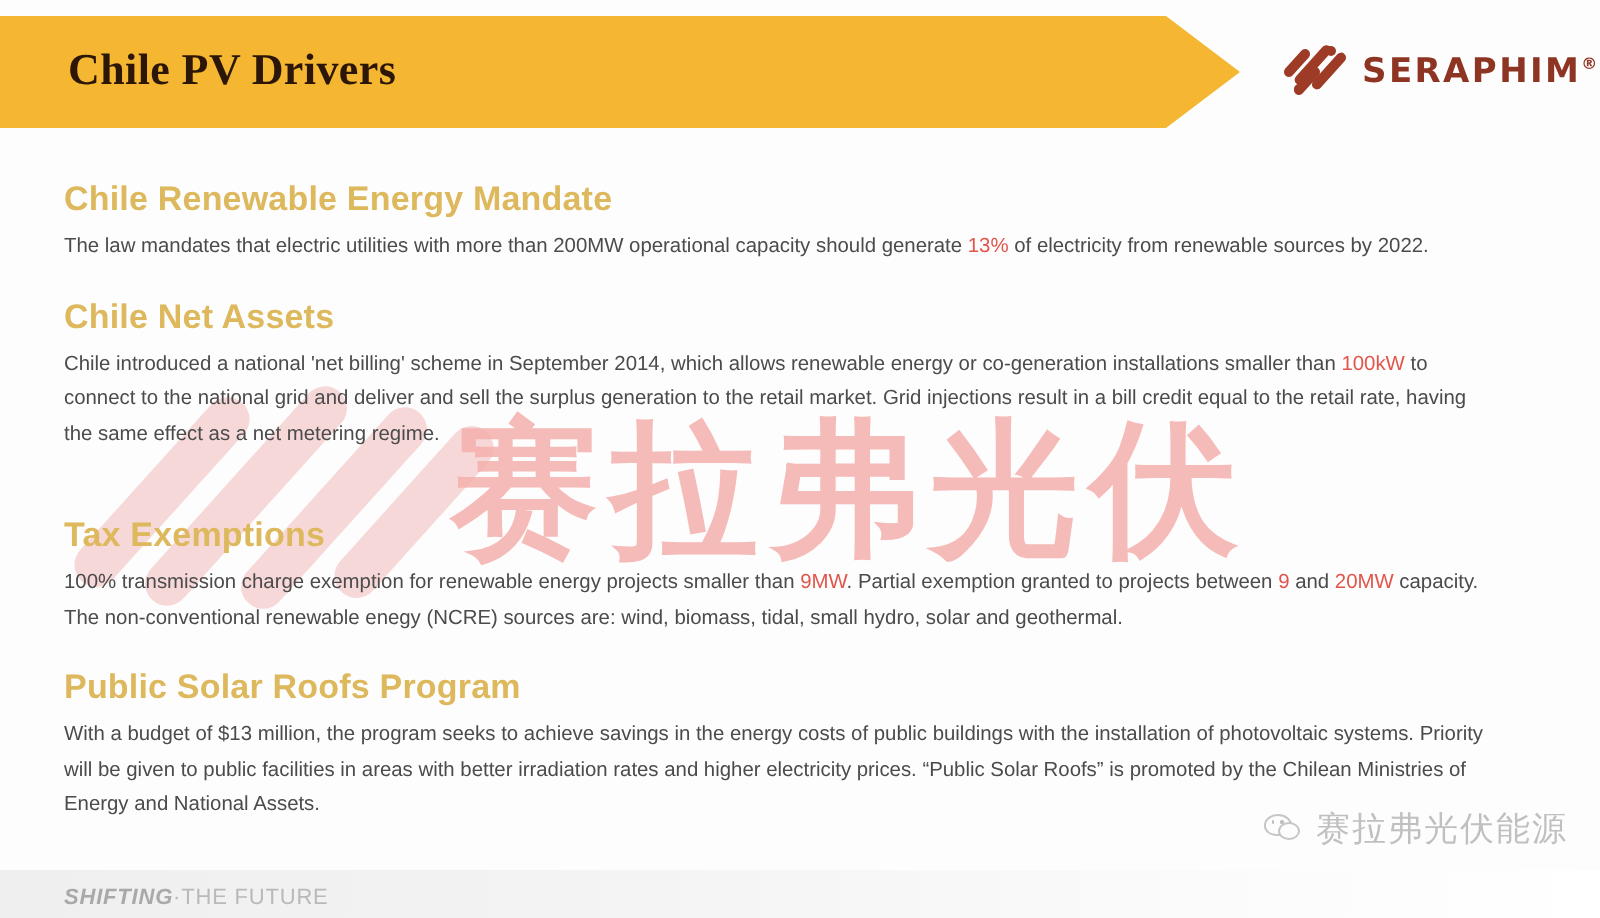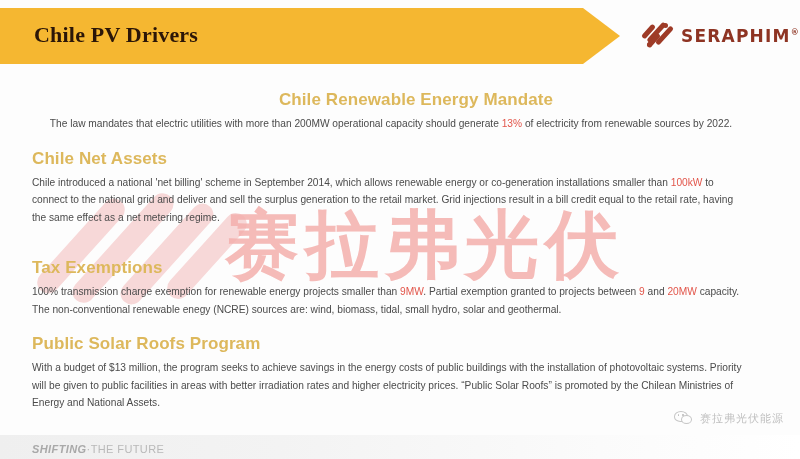--- a/index.html
+++ b/index.html
@@ -92,21 +92,21 @@
     font-size:17px;font-weight:bold;color:#ddb85c;
     margin:0 0 5px 32px;letter-spacing:.1px;
   }
   .sec-body{
     margin:0 32px 0 32px;
     font-size:10.2px;line-height:17.5px;color:#4b4b4b;
     max-width:718px;
   }
   .hl{color:#e2554a;}
 
-  .s1{margin-top:12px;text-align:center;}
+  .s1{margin-top:12px;}
   .s2{margin-top:16px;}
   .s3{margin-top:32px;}
   .s4{margin-top:16px;}
 
   
   .footer-bar{
     position:absolute;left:0;bottom:0;width:800px;height:24px;
     background:linear-gradient(to right,#efefef 0%,#f3f3f3 35%,#fbfbfb 75%,#ffffff 100%);
     z-index:3;
   }
@@ -135,21 +135,21 @@
   .wc-small{
     position:absolute;left:7px;top:4px;width:11px;height:9px;
     border-radius:50%;
     border:1.6px solid #9a9a9a;
     background:#fdfdfd;
     box-sizing:border-box;
   }
   .wc-d{position:absolute;width:1.6px;height:1.6px;border-radius:50%;background:#8c8c8c;}
   .wechat-text{
     font-family:"DejaVu Sans",sans-serif;
-    font-size:11px;color:#8f8f8f;letter-spacing:1px;white-space:nowrap;
+    font-size:17px;color:#8f8f8f;letter-spacing:1px;white-space:nowrap;
   }
 </style>
 </head>
 <body>
 
 <div class="slide">
 
   <div class="watermark">
     <div class="wm-mark">
       <span class="wm-stripe wm-s1"></span>

